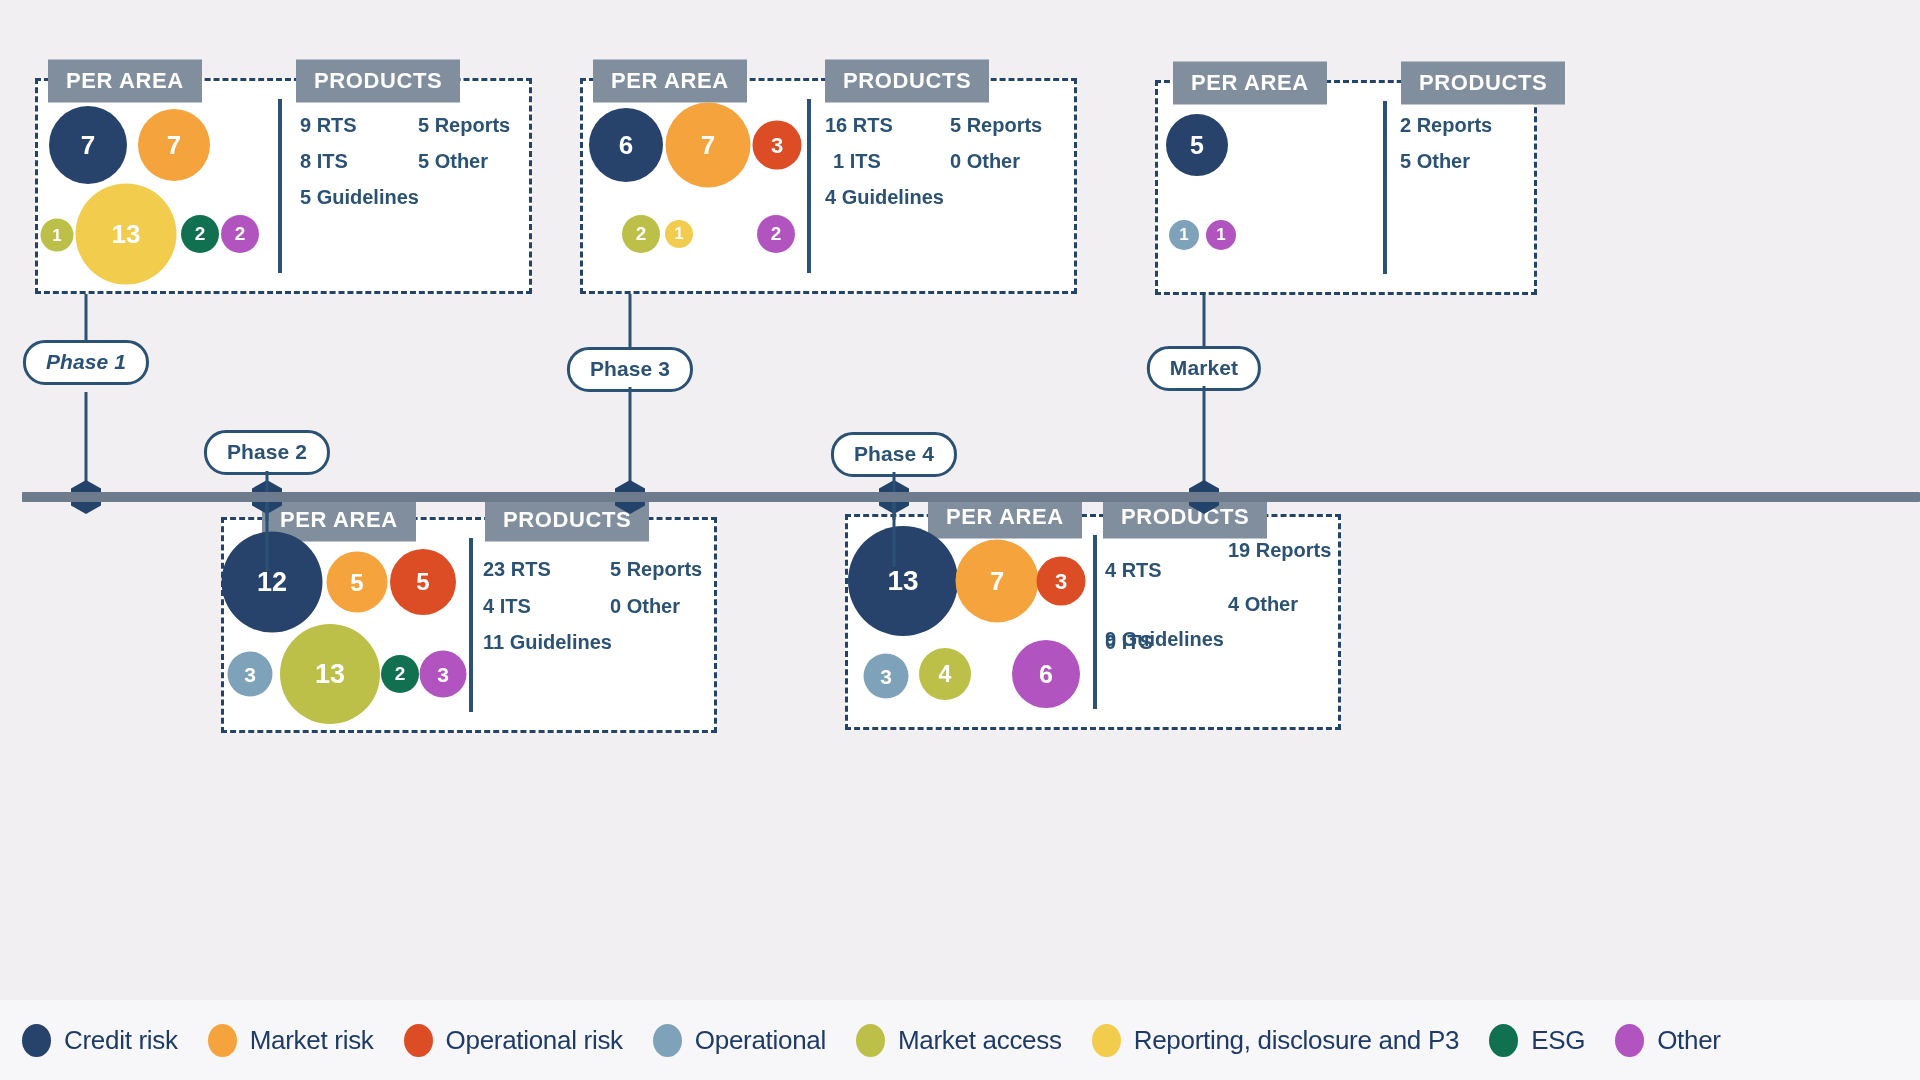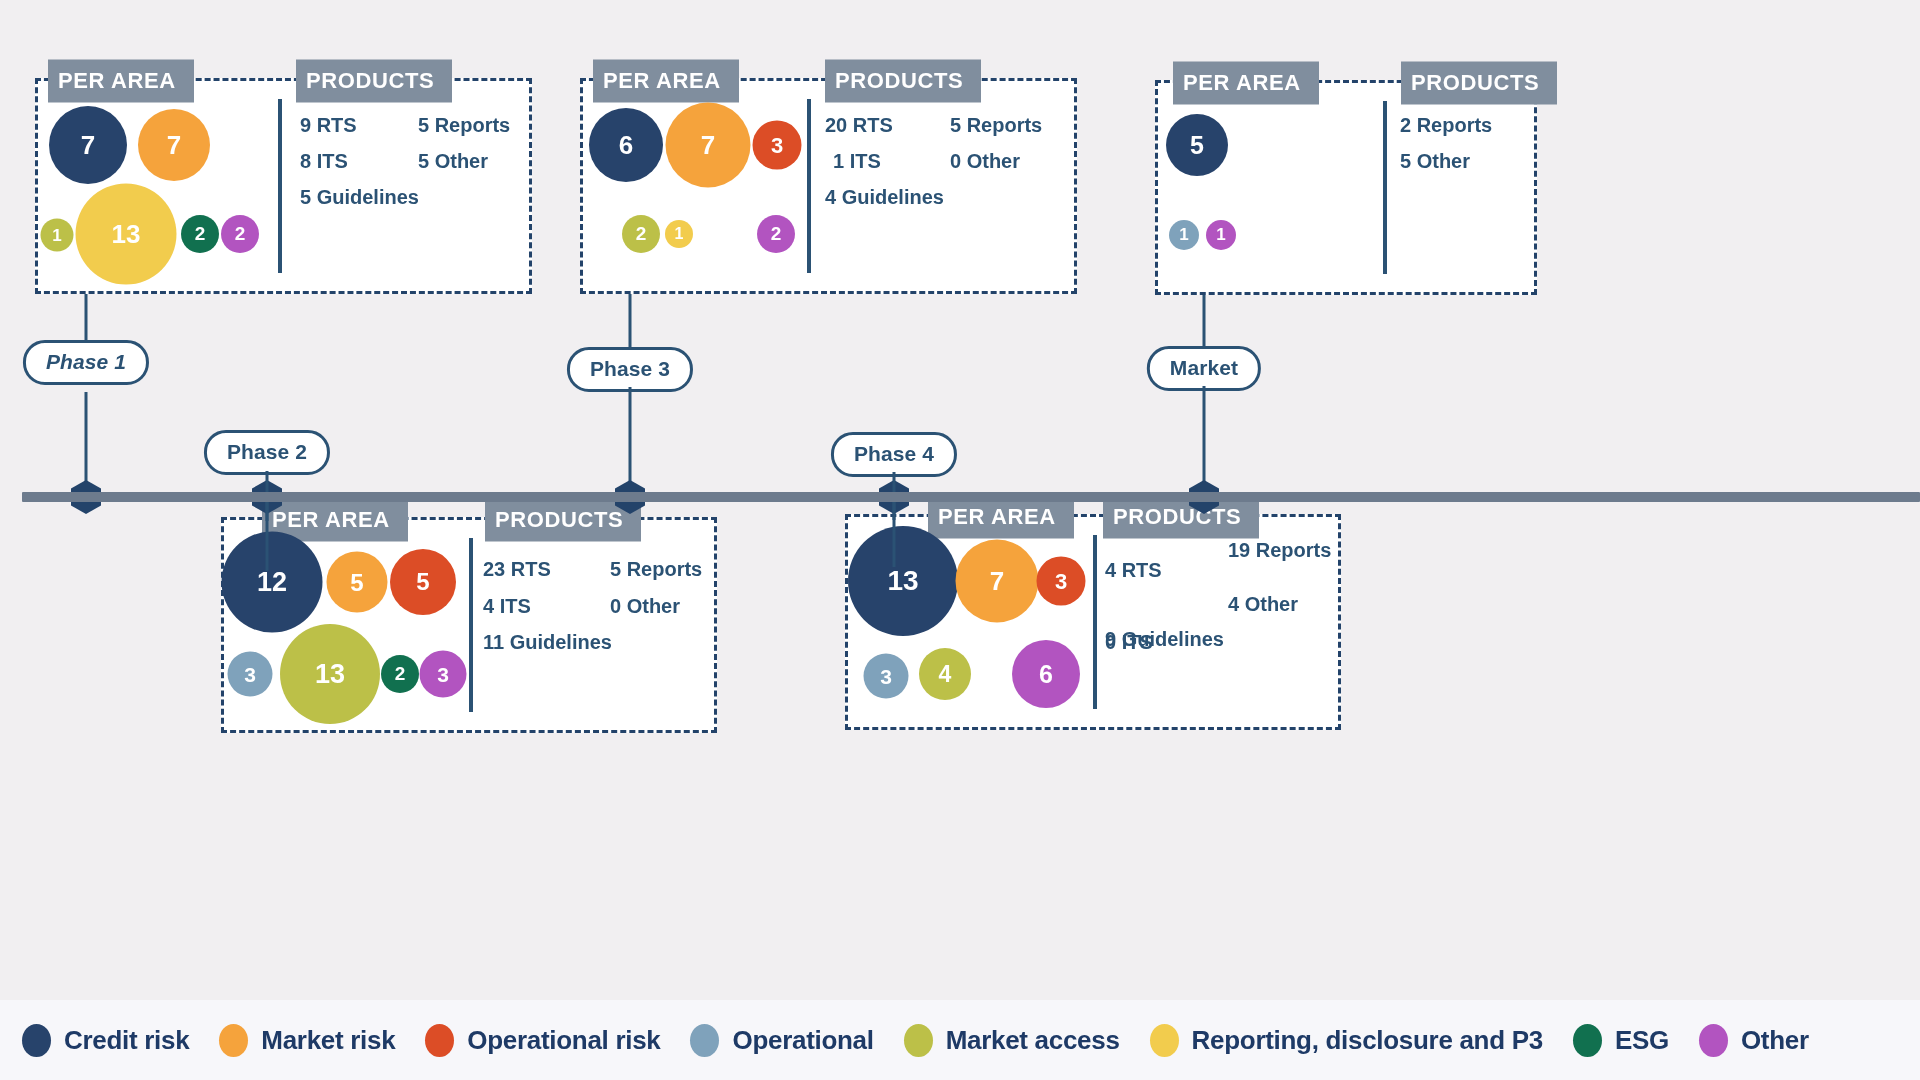--- a/index.html
+++ b/index.html
@@ -70,21 +70,21 @@
     width: 4px;
     background: #2b5274;
   }
   .cap {
     position: absolute;
     background: #808e9e;
     color: #ffffff;
     font-size: 22px;
     font-weight: bold;
     letter-spacing: 0.6px;
-    padding: 8px 18px 9px 10px;
+    padding: 8px 18px 9px 18px;
     white-space: nowrap;
     transform: translateY(-50%);
   }
 
   
   .bubble {
     position: absolute;
     border-radius: 50%;
     color: #ffffff;
     display: flex;
@@ -126,21 +126,21 @@
   .legend-dot {
     width: 29px;
     height: 33px;
     border-radius: 50%;
     margin-right: 13px;
     flex: none;
   }
   .legend-label {
     color: #1e3a66;
     font-size: 26px;
-    font-weight: bold;
+    font-weight: normal;
     letter-spacing: -0.3px;
   }
 </style>
 </head>
 <body>
 
 <div id="stage">
 
   <div class="card" style="left:35px; top:78px; width:497px; height:216px;">
     <div class="divider" style="left:240px;"></div>
@@ -171,21 +171,21 @@
     <div class="cap" style="left:80px; top:0px;">PER AREA</div>
     <div class="cap" style="left:255px; top:0px;">PRODUCTS</div>
   </div>
 
   <div class="prod" style="left:300px; top:114px;">9 RTS</div>
   <div class="prod" style="left:300px; top:150px;">8 ITS</div>
   <div class="prod" style="left:300px; top:186px;">5 Guidelines</div>
   <div class="prod" style="left:418px; top:114px;">5 Reports</div>
   <div class="prod" style="left:418px; top:150px;">5 Other</div>
 
-  <div class="prod" style="left:825px; top:114px;">20 RTS</div>
+  <div class="prod" style="left:825px; top:114px;">16 RTS</div>
   <div class="prod" style="left:825px; top:150px;margin-left:8px;">1 ITS</div>
   <div class="prod" style="left:825px; top:186px;">4 Guidelines</div>
   <div class="prod" style="left:950px; top:114px;">5 Reports</div>
   <div class="prod" style="left:950px; top:150px;">0 Other</div>
 
   <div class="prod" style="left:1400px; top:114px;">2 Reports</div>
   <div class="prod" style="left:1400px; top:150px;">5 Other</div>
 
   <div class="prod" style="left:483px; top:558px;">23 RTS</div>
   <div class="prod" style="left:483px; top:595px;">4 ITS</div>

